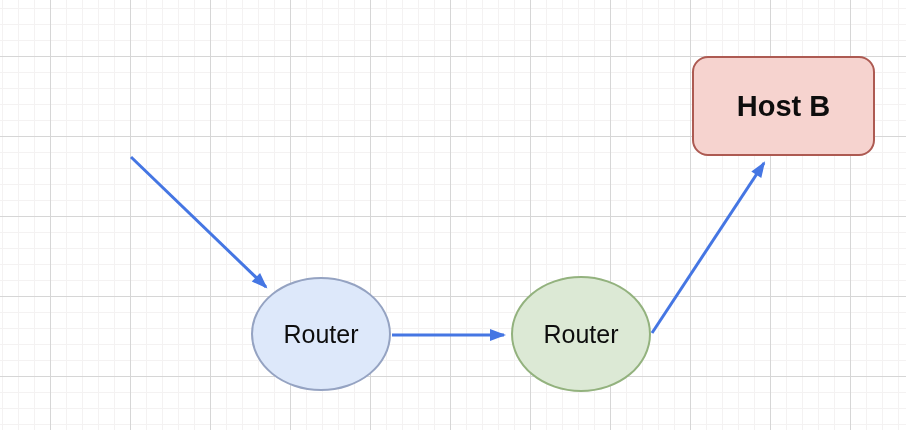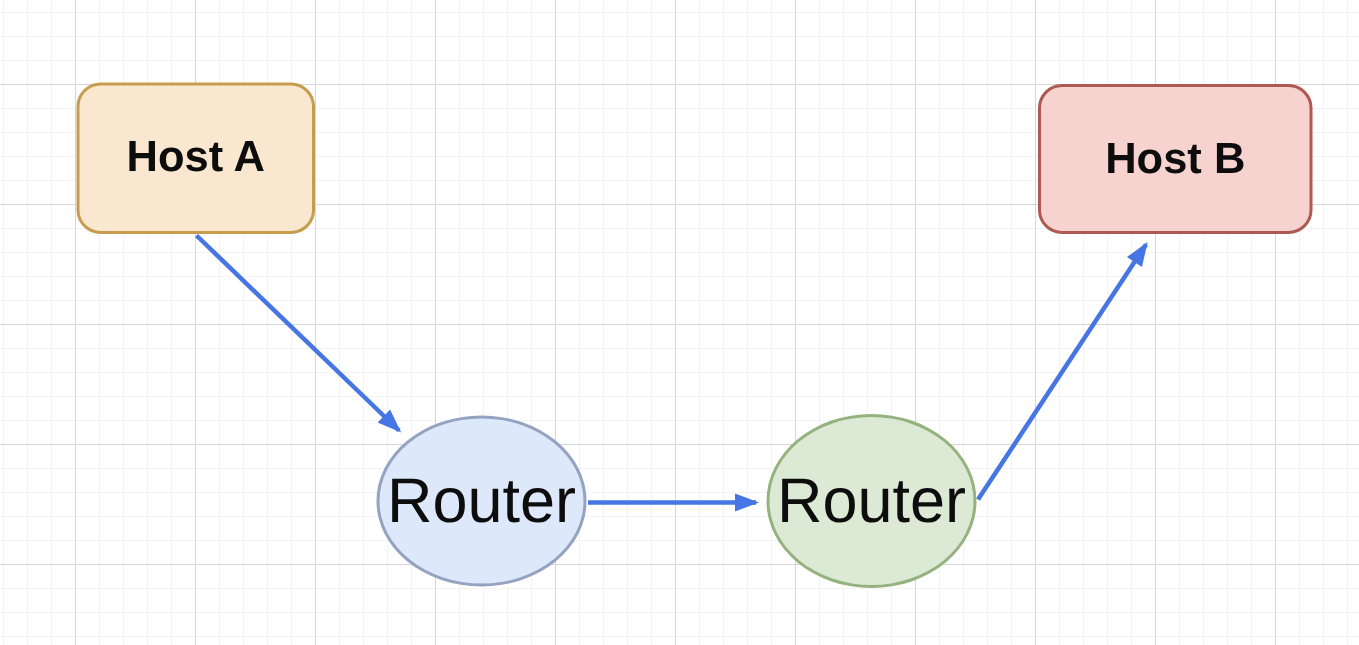--- a/index.html
+++ b/index.html
@@ -33,21 +33,21 @@
   .rect-node {
     border-radius: 16px;
     border: 2px solid;
     font-weight: 700;
     font-size: 29px;
   }
   .ellipse-node {
     border-radius: 50%;
     border: 2px solid;
     font-weight: 400;
-    font-size: 42px;
+    font-size: 25px;
   }
   #node-host-a {
     left: 51px; top: 55px; width: 159px; height: 101px;
     background: #fae7d0; border-color: #c79c4e;
   }
   #node-host-b {
     left: 692px; top: 56px; width: 183px; height: 100px;
     background: #f6d3cf; border-color: #ad5a52;
   }
   #node-router-1 {
@@ -81,23 +81,20 @@
     <defs>
       <marker id="arrowhead" markerUnits="userSpaceOnUse" markerWidth="18" markerHeight="14" viewBox="0 0 18 14" refX="15" refY="7" orient="auto">
         <path d="M1,1 L17,7 L1,13 Z" fill="#4576e3" stroke="none"></path>
       </marker>
     </defs>
     <line class="edge-line" x1="131" y1="157" x2="266" y2="287" marker-end="url(#arrowhead)"></line>
     <line class="edge-line" x1="392" y1="335" x2="504" y2="335" marker-end="url(#arrowhead)"></line>
     <line class="edge-line" x1="652" y1="333" x2="764" y2="163" marker-end="url(#arrowhead)"></line>
   </svg>
 
-  <div class="node rect-node" id="node-host-a">
-    <span class="node-label">Host A</span>
-  </div>
 
   <div class="node ellipse-node" id="node-router-1">
     <span class="node-label">Router</span>
   </div>
 
   <div class="node ellipse-node" id="node-router-2">
     <span class="node-label">Router</span>
   </div>
 
   <div class="node rect-node" id="node-host-b">

